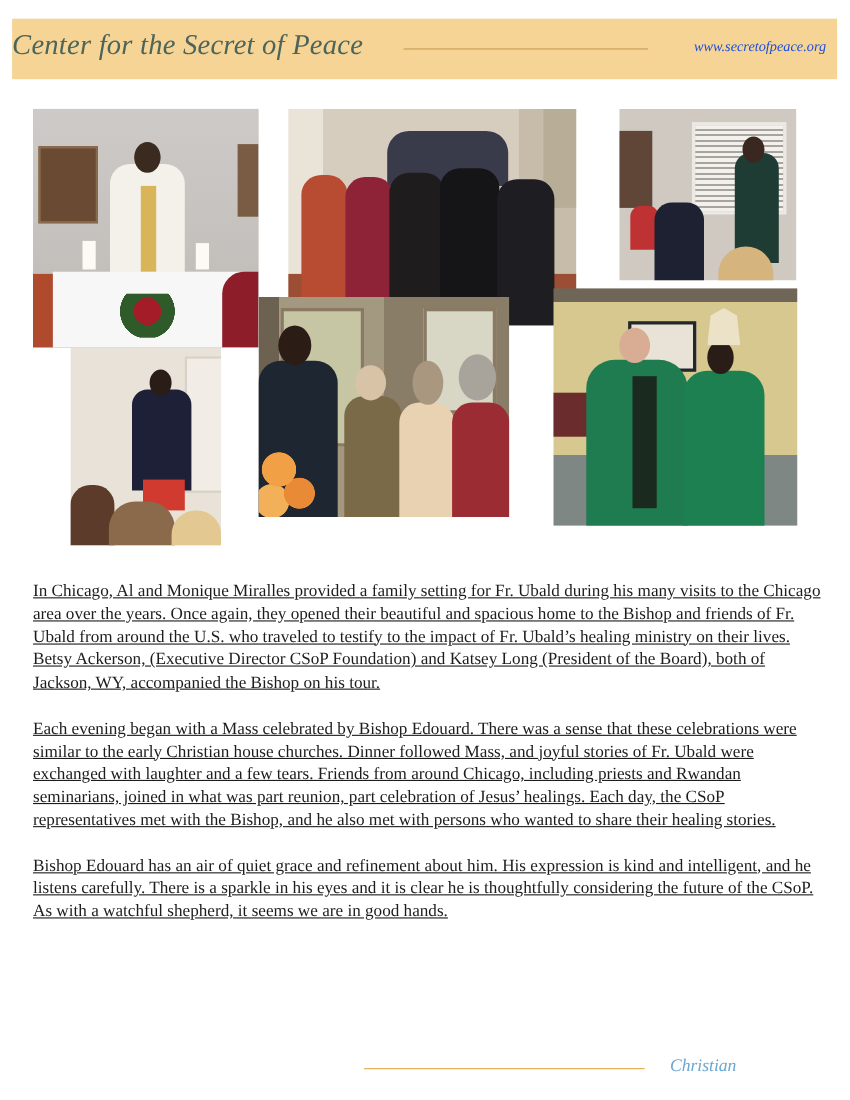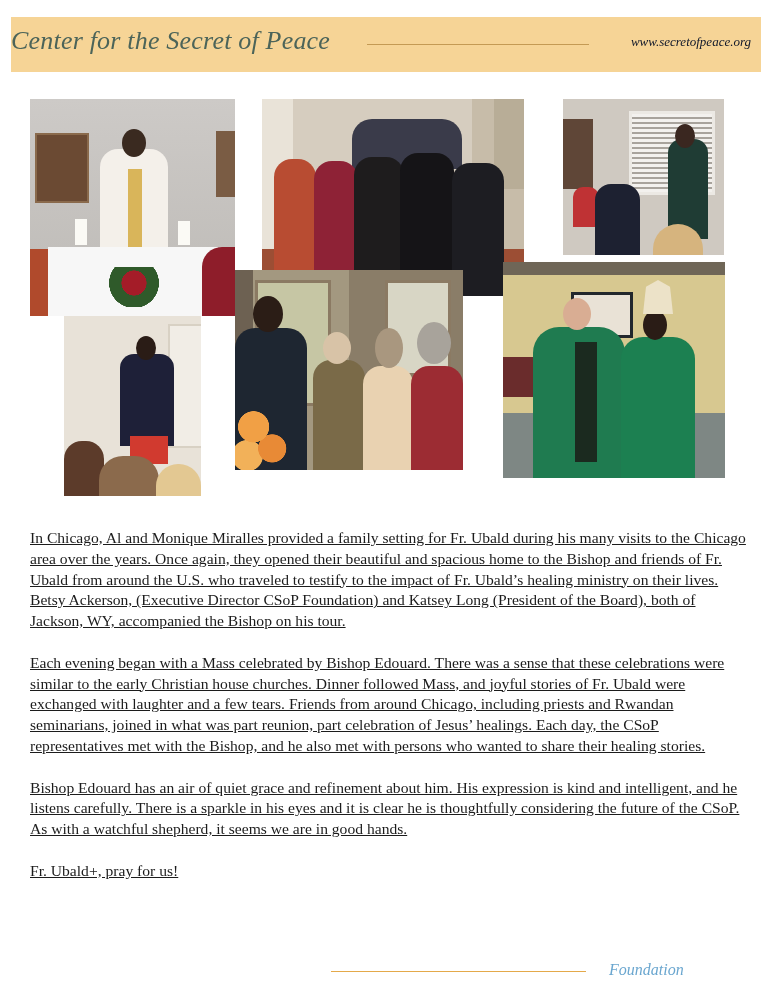--- a/index.html
+++ b/index.html
@@ -41,21 +41,21 @@
       height: 1px;
       background: #c49a54;
     }
     .header-url {
       position: absolute;
       right: 10px;
       top: 17px;
       font-family: "Liberation Serif", "DejaVu Serif", serif;
       font-style: italic;
       font-size: 13px;
-      color: #0f172a;
+      color: #1d4ed8;
       white-space: nowrap;
     }
     .photo {
       position: absolute;
       overflow: hidden;
       box-sizing: border-box;
     }
     .photo .scene {
       position: absolute;
     }
@@ -250,17 +250,16 @@
   <div class="scene p1-head"></div>
   <div class="scene priest2"></div>
   <div class="scene p2-head"></div>
   <div class="scene mitre"></div>
 </div>
 
 <div class="body-text">
   <p>In Chicago, Al and Monique Miralles provided a family setting for Fr. Ubald during his many visits to the Chicago area over the years. Once again, they opened their beautiful and spacious home to the Bishop and friends of Fr. Ubald from around the U.S. who traveled to testify to the impact of Fr. Ubald’s healing ministry on their lives. Betsy Ackerson, (Executive Director CSoP Foundation) and Katsey Long (President of the Board), both of Jackson, WY, accompanied the Bishop on his tour.</p>
   <p>Each evening began with a Mass celebrated by Bishop Edouard. There was a sense that these celebrations were similar to the early Christian house churches. Dinner followed Mass, and joyful stories of Fr. Ubald were exchanged with laughter and a few tears. Friends from around Chicago, including priests and Rwandan seminarians, joined in what was part reunion, part celebration of Jesus’ healings. Each day, the CSoP representatives met with the Bishop, and he also met with persons who wanted to share their healing stories.</p>
   <p>Bishop Edouard has an air of quiet grace and refinement about him. His expression is kind and intelligent, and he listens carefully. There is a sparkle in his eyes and it is clear he is thoughtfully considering the future of the CSoP. As with a watchful shepherd, it seems we are in good hands.</p>
-  <p>Fr. Ubald+, pray for us!</p>
 </div>
 
 <div class="footer-rule"></div>
-<div class="footer-label">Foundation</div>
+<div class="footer-label">Christian</div>
 
 </body></html>

